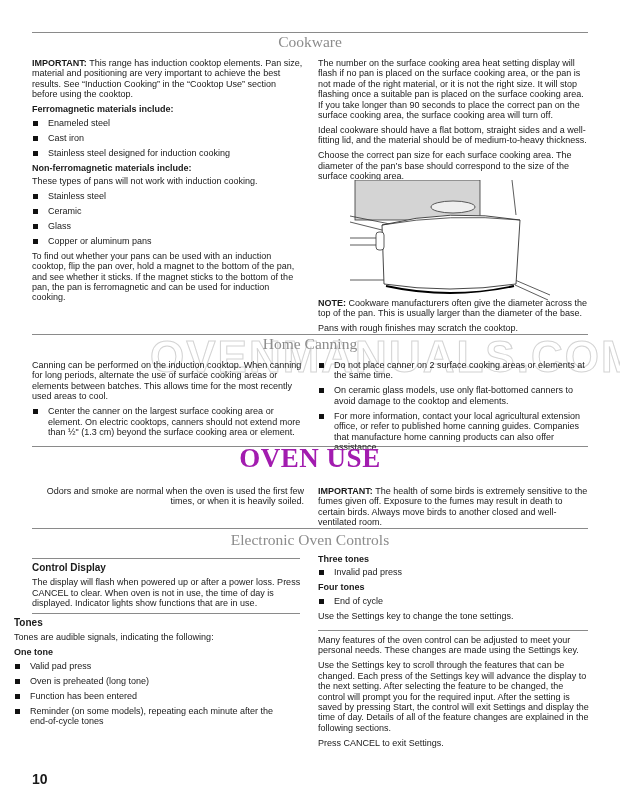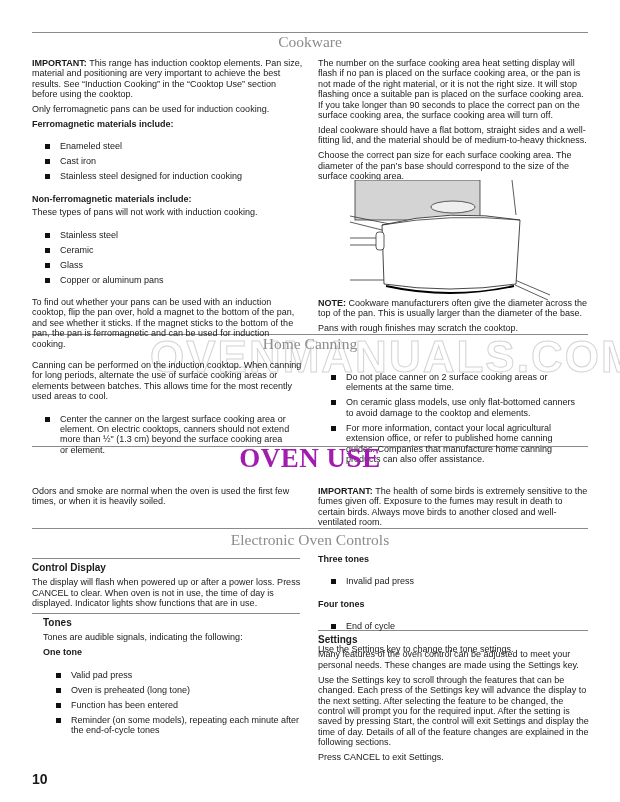--- a/index.html
+++ b/index.html
@@ -8,21 +8,21 @@
   .rule { position:absolute; height:1px; background:#8a8a8a; }
   .sec-title { position:absolute; left:32px; width:556px; text-align:center;
                font-family:"Liberation Serif", serif; color:#8c8c8c; font-size:15.5px; }
   .big-title { position:absolute; left:32px; width:556px; text-align:center;
                font-family:"Liberation Serif", serif; color:#a21caf; font-size:27px; font-weight:bold; letter-spacing:0.5px; }
   .col { position:absolute; }
   p { margin:0 0 4.5px 0; }
   .b { font-weight:bold; }
   .h4 { font-weight:bold; margin:0 0 3px 0; }
   .sub { font-weight:bold; font-size:10px; margin:0 0 4px 0; }
-  ul { list-style:none; margin:12px; padding:0; }
+  ul { list-style:none; margin:0; padding:0; }
   li { position:relative; padding-left:16px; margin:0 0 4.6px 0; }
   li::before { content:""; position:absolute; left:1px; top:3px; width:5px; height:5px; background:#111; }
   .watermark { position:absolute; left:150px; top:352px; width:420px; text-align:center;
                font-family:"Liberation Sans", sans-serif; font-size:44px; font-weight:bold;
                color:transparent; -webkit-text-stroke:1px #c9c9c9; letter-spacing:2px; opacity:0.8; pointer-events:none; }
   .page-num { position:absolute; left:32px; top:774px; font-weight:bold; font-size:14px; }
   .figure { position:absolute; left:350px; top:180px; width:230px; height:122px; }
 </style>
 </head>
 <body>
@@ -34,21 +34,20 @@
 <div class="rule" style="left:32px;top:558px;width:268px;"></div>
 <div class="rule" style="left:32px;top:613px;width:268px;"></div>
 <div class="rule" style="left:318px;top:630px;width:270px;"></div>
 
 <div class="watermark">OVENMANUALS.COM</div>
 
 <div class="sec-title" style="top:37px;">Cookware</div>
 
 <div class="col" style="left:32px;top:58px;width:272px;">
   <p><span class="b">IMPORTANT:</span><span> This range has induction cooktop elements. Pan size, material and positioning are very important to achieve the best results. See “Induction Cooking” in the “Cooktop Use” section before using the cooktop.</span></p>
-  <p>Only ferromagnetic pans can be used for induction cooking.</p>
   <p class="h4">Ferromagnetic materials include:</p>
   <ul>
     <li>Enameled steel</li>
     <li>Cast iron</li>
     <li>Stainless steel designed for induction cooking</li>
   </ul>
   <p class="h4">Non-ferromagnetic materials include:</p>
   <p>These types of pans will not work with induction cooking.</p>
   <ul>
     <li>Stainless steel</li>
@@ -99,35 +98,35 @@
 <div class="col" style="left:318px;top:360px;width:272px;">
   <ul>
     <li>Do not place canner on 2 surface cooking areas or elements at the same time.</li>
     <li>On ceramic glass models, use only flat-bottomed canners to avoid damage to the cooktop and elements.</li>
     <li>For more information, contact your local agricultural extension office, or refer to published home canning guides. Companies that manufacture home canning products can also offer assistance.</li>
   </ul>
 </div>
 
 <div class="big-title" style="top:453px;">OVEN USE</div>
 
-<div class="col" style="left:32px;top:486px;width:272px;">
+<div class="col" style="left:32px;top:486px;width:272px;text-align:right;">
   <p>Odors and smoke are normal when the oven is used the first few times, or when it is heavily soiled.</p>
 </div>
 <div class="col" style="left:318px;top:486px;width:272px;">
   <p><span class="b">IMPORTANT:</span><span> The health of some birds is extremely sensitive to the fumes given off. Exposure to the fumes may result in death to certain birds. Always move birds to another closed and well-ventilated room.</span></p>
 </div>
 
 <div class="sec-title" style="top:535px;">Electronic Oven Controls</div>
 
 <div class="col" style="left:32px;top:563px;width:272px;">
   <p class="sub">Control Display</p>
   <p>The display will flash when powered up or after a power loss. Press CANCEL to clear. When oven is not in use, the time of day is displayed. Indicator lights show functions that are in use.</p>
 </div>
 
-<div class="col" style="left:43px;top:618px;width:272px;">
+<div class="col" style="left:14px;top:618px;width:272px;">
   <p class="sub">Tones</p>
   <p>Tones are audible signals, indicating the following:</p>
   <p class="h4">One tone</p>
   <ul>
     <li>Valid pad press</li>
     <li>Oven is preheated (long tone)</li>
     <li>Function has been entered</li>
     <li>Reminder (on some models), repeating each minute after the end-of-cycle tones</li>
   </ul>
 </div>
@@ -138,19 +137,18 @@
     <li>Invalid pad press</li>
   </ul>
   <p class="h4">Four tones</p>
   <ul>
     <li>End of cycle</li>
   </ul>
   <p>Use the Settings key to change the tone settings.</p>
 </div>
 
 <div class="col" style="left:318px;top:635px;width:272px;">
-  <p class="sub">Settings</p>
   <p>Many features of the oven control can be adjusted to meet your personal needs. These changes are made using the Settings key.</p>
   <p>Use the Settings key to scroll through the features that can be changed. Each press of the Settings key will advance the display to the next setting. After selecting the feature to be changed, the control will prompt you for the required input. After the setting is saved by pressing Start, the control will exit Settings and display the time of day. Details of all of the feature changes are explained in the following sections.</p>
   <p>Press CANCEL to exit Settings.</p>
 </div>
 
 <div class="page-num">10</div>
 
 </body></html>

